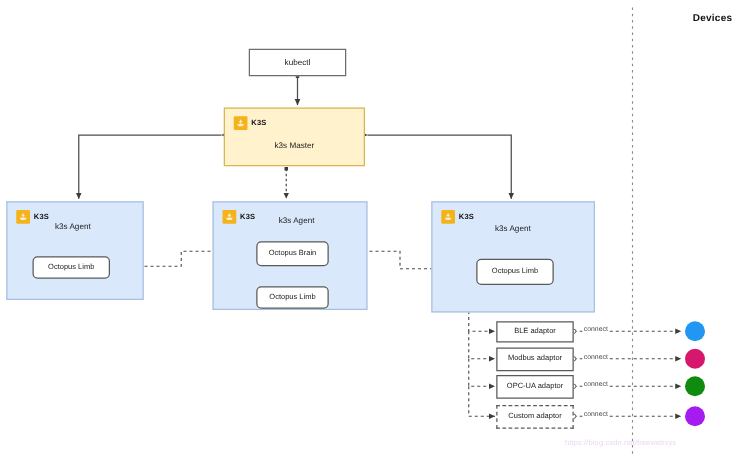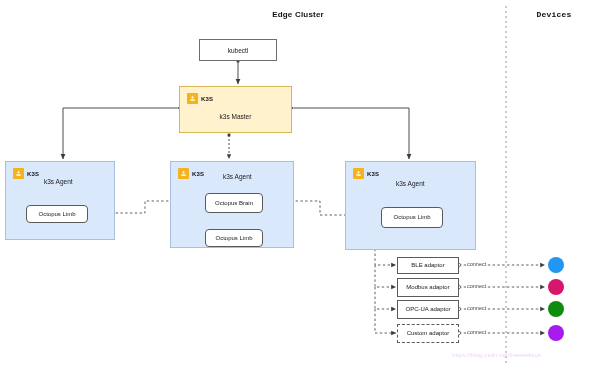--- a/index.html
+++ b/index.html
@@ -83,22 +83,21 @@
   .watermark{
     position:absolute;left:452px;top:352px;font-size:6px;
     color:#e9d7f2;white-space:nowrap;letter-spacing:.1px;
   }
 </style>
 </head>
 <body>
 
 <div id="canvas">
 
-  <div class="zone-title" style="left:238px;top:10px;width:120px;">Edge Cluster</div>
-  <div class="zone-title" style="left:524px;top:10px;width:60px;font-family:Liberation Mono, monospace;">Devices</div>
+  <div class="zone-title" style="left:540px;top:10px;width:60px;">Devices</div>
 
   <svg class="layer" viewBox="0 0 600 372">
     <defs>
       <marker id="arw" markerWidth="6" markerHeight="6" refX="5" refY="3" orient="auto" markerUnits="userSpaceOnUse">
         <path d="M0,0.6 L5.2,3 L0,5.4 z" fill="#3c3c3c"></path>
       </marker>
       <marker id="arwd" markerWidth="5.6" markerHeight="5.6" refX="4.8" refY="2.8" orient="auto" markerUnits="userSpaceOnUse">
         <path d="M0,0.6 L4.8,2.8 L0,5 z" fill="#3c3c3c"></path>
       </marker>
       <marker id="odot" markerWidth="5" markerHeight="5" refX="2.5" refY="2.5" orient="auto" markerUnits="userSpaceOnUse">

